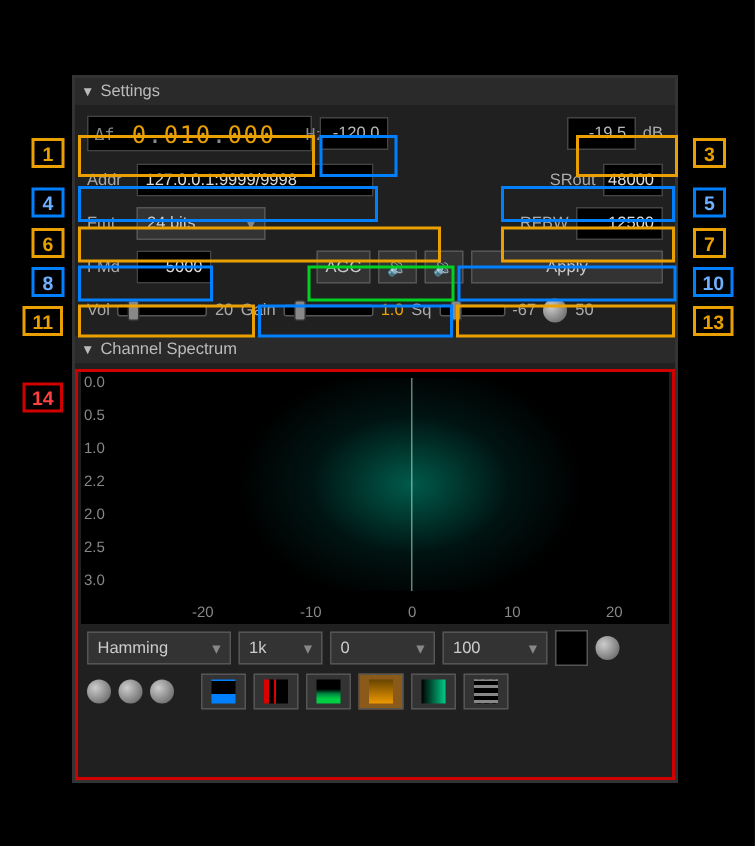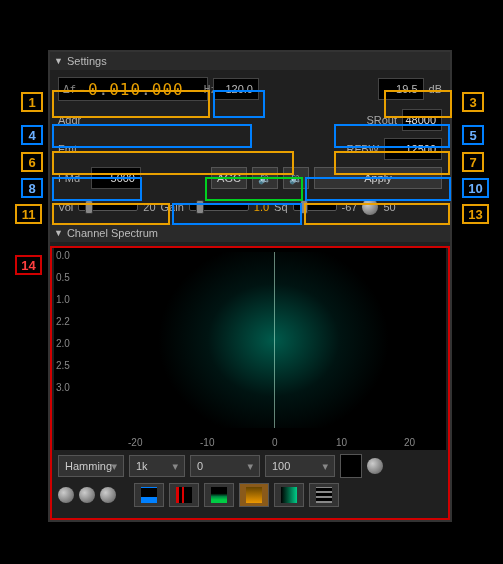--- a/index.html
+++ b/index.html
@@ -37,21 +37,21 @@
 .sel { background:#333; border:1px solid #555; height:22px; display:flex; align-items:center; padding:0 6px; color:#ccc; position:relative; cursor:pointer; }
 .sel::after { content:"▾"; position:absolute; right:6px; color:#888; }
 
 .btn { background:#333; border:1px solid #555; height:22px; display:flex; align-items:center; justify-content:center; color:#ccc; cursor:pointer; }
 .btn.small { width:26px; }
 .btn.wide { flex:1; }
 
 .slider { position:relative; height:8px; background:#000; border:1px solid #555; border-radius:2px; }
 .slider .th { position:absolute; top:-4px; width:8px; height:14px; background:#888; border:1px solid #333; border-radius:2px; }
 
-.spec { margin:4px 4px 0 4px; height:204px; background:#000; position:relative; }
+.spec { margin:4px 4px 0 4px; height:170px; background:#000; position:relative; }
 .spec-yl { position:absolute; left:2px; color:#888; font-size:10px; }
 .spec-xl { position:absolute; bottom:2px; color:#888; font-size:10px; }
 .wave { position:absolute; left:55px; top:6px; right:8px; bottom:22px; background:radial-gradient(ellipse 50% 80% at 50% 50%, rgba(0,180,150,0.5), rgba(0,100,90,0.2) 40%, transparent 70%); }
 .wave::after { content:""; position:absolute; left:50%; top:0; bottom:0; width:1px; background:rgba(200,255,230,0.5); }
 
 .ctrls { padding:4px 8px; display:flex; flex-direction:column; gap:5px; }
 .cbtn { width:30px; height:24px; background:#333; border:1px solid #555; display:flex; align-items:center; justify-content:center; cursor:pointer; }
 .knob { width:16px; height:16px; border-radius:50%; background:radial-gradient(circle at 35% 35%, #ccc, #555); }
 .icon-sq { width:16px; height:16px; }
 .ico-spec { background:linear-gradient(0deg,#0080ff 40%,#000 40%); border-top:1px solid #0080ff; }
@@ -102,27 +102,29 @@
         <span class="hz">Hz</span>
       </div>
       <div class="field ro" style="width:46px;justify-content:flex-end">-120.0</div>
       <div style="flex:1"></div>
       <div class="field ro" style="width:46px;justify-content:flex-end">-19.5</div>
       <span class="lbl">dB</span>
     </div>
 
     <div class="row">
       <span class="lbl" style="width:28px">Addr</span>
+      <div class="field" style="width:158px">127.0.0.1:9999/9998</div>
       <div style="flex:1"></div>
       <span class="lbl">SRout</span>
       <div class="field" style="width:40px;justify-content:flex-end">48000</div>
     </div>
 
     <div class="row">
       <span class="lbl" style="width:28px">Fmt</span>
+      <div class="sel" style="width:86px">24 bits</div>
       <span class="lbl" style="margin-left:auto">RFBW</span>
       <div class="field" style="width:58px;justify-content:flex-end">12500</div>
     </div>
 
     <div class="row">
       <span class="lbl" style="width:28px">FMd</span>
       <div class="field" style="width:50px;justify-content:flex-end">5000</div>
       <div style="width:60px"></div>
       <div class="btn" style="width:36px">AGC</div>
       <div class="btn small">
@@ -168,21 +170,21 @@
     <span class="spec-xl" style="left:74px">-20</span>
     <span class="spec-xl" style="left:146px">-10</span>
     <span class="spec-xl" style="left:218px">0</span>
     <span class="spec-xl" style="left:282px">10</span>
     <span class="spec-xl" style="left:350px">20</span>
     <div class="wave"></div>
   </div>
 
   <div class="ctrls">
     <div class="row">
-      <div class="sel" style="width:66px">Hamming</div>
+      <div class="sel" style="width:96px">Hamming</div>
       <div class="sel" style="width:56px">1k</div>
       <div class="sel" style="width:70px">0</div>
       <div class="sel" style="width:70px">100</div>
       <div class="cbtn" style="width:22px;background:#000"></div>
       <div class="knob"></div>
     </div>
     <div class="row">
       <div class="knob"></div>
       <div class="knob"></div>
       <div class="knob"></div>

